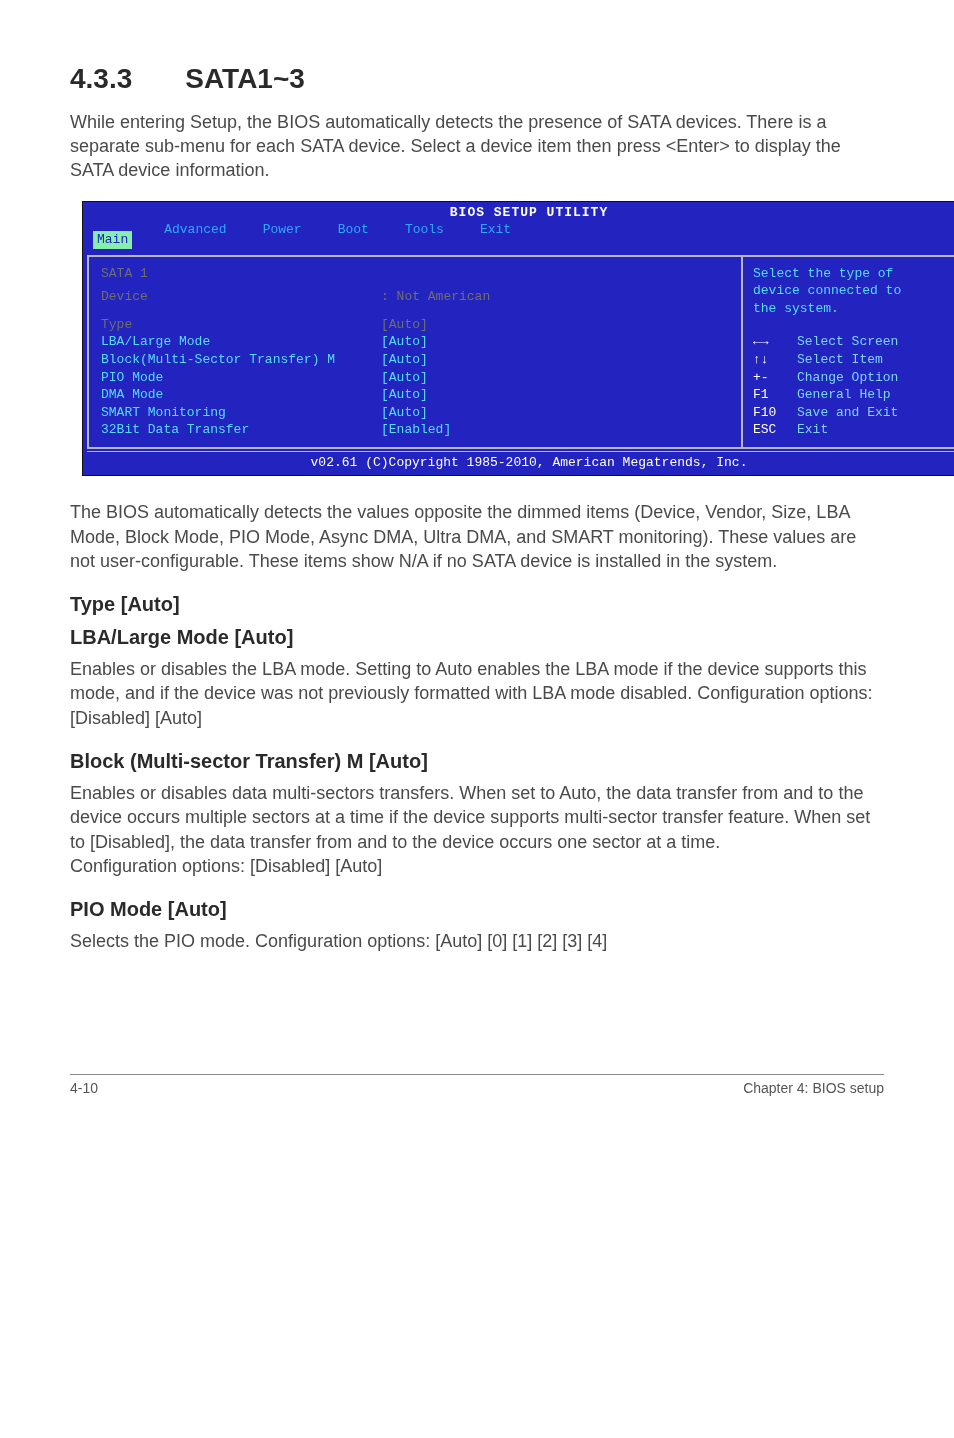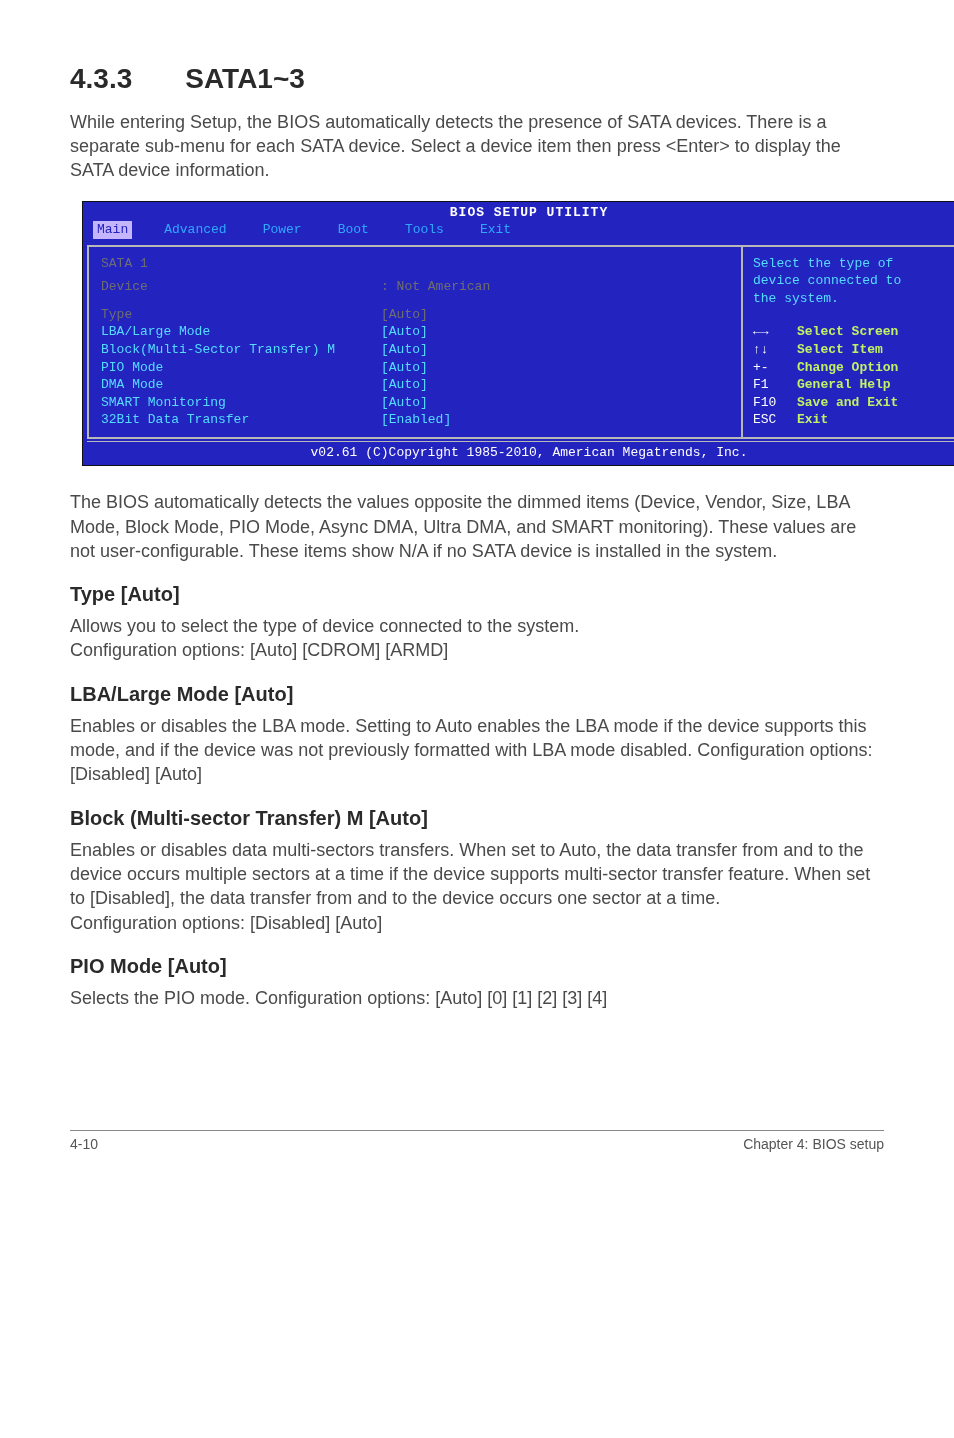--- a/index.html
+++ b/index.html
@@ -54,22 +54,23 @@
     background: #2323c0;
     color: #2fa8ff;
     display: flex;
     padding: 0 10px 4px 10px;
     gap: 28px;
   }
   .bios-menubar .tab {
     padding: 0 4px;
   }
   .bios-menubar .tab.active {
-    background: #c4b5fd;
+    background: #86efac;
     color: #2323c0;
+    margin-top: 10px;
   }
   .bios-body {
     display: flex;
     align-items: stretch;
   }
   .bios-left {
     flex: 1;
     background: #2323c0;
     padding: 8px 12px;
     border: 2px solid #b8b8b8;
@@ -110,22 +111,21 @@
   .bios-keys {
     color: #ffffff;
   }
   .bios-keys .krow {
     display: flex;
   }
   .bios-keys .kk {
     width: 44px;
   }
   .bios-keys .kd {
-    color: #bef264;
-    font-weight: bold;
+    color: #7dd3fc;
   }
   .bios-copy {
     background: #2323c0;
     color: #ffffff;
     text-align: center;
     padding: 2px 0 4px 0;
     border-top: 1px solid #b8b8b8;
     margin: 0 4px;
   }
   .footer {
@@ -231,22 +231,20 @@
         </div>
     </div>
   </div>
   <div class="bios-copy">v02.61 (C)Copyright 1985-2010, American Megatrends, Inc.</div>
 </div>
 
 <div class="para">The BIOS automatically detects the values opposite the dimmed items (Device, Vendor, Size, LBA Mode, Block Mode, PIO Mode, Async DMA, Ultra DMA, and SMART monitoring). These values are not user-configurable. These items show N/A if no SATA device is installed in the system.</div>
 
 <div id="sections">
     <div class="h2">Type [Auto]</div>
-    <div class="para" style="white-space: pre-line;">Allows you to select the type of device connected to the system.
-Configuration options: [Auto] [CDROM] [ARMD]</div>
     <div class="h2">LBA/Large Mode [Auto]</div>
     <div class="para" style="white-space: pre-line;">Enables or disables the LBA mode. Setting to Auto enables the LBA mode if the device supports this mode, and if the device was not previously formatted with LBA mode disabled. Configuration options: [Disabled] [Auto]</div>
     <div class="h2">Block (Multi-sector Transfer) M [Auto]</div>
     <div class="para" style="white-space: pre-line;">Enables or disables data multi-sectors transfers. When set to Auto, the data transfer from and to the device occurs multiple sectors at a time if the device supports multi-sector transfer feature. When set to [Disabled], the data transfer from and to the device occurs one sector at a time.
 Configuration options: [Disabled] [Auto]</div>
     <div class="h2">PIO Mode [Auto]</div>
     <div class="para" style="white-space: pre-line;">Selects the PIO mode. Configuration options: [Auto] [0] [1] [2] [3] [4]</div>
   </div>
 
 <div class="footer">

